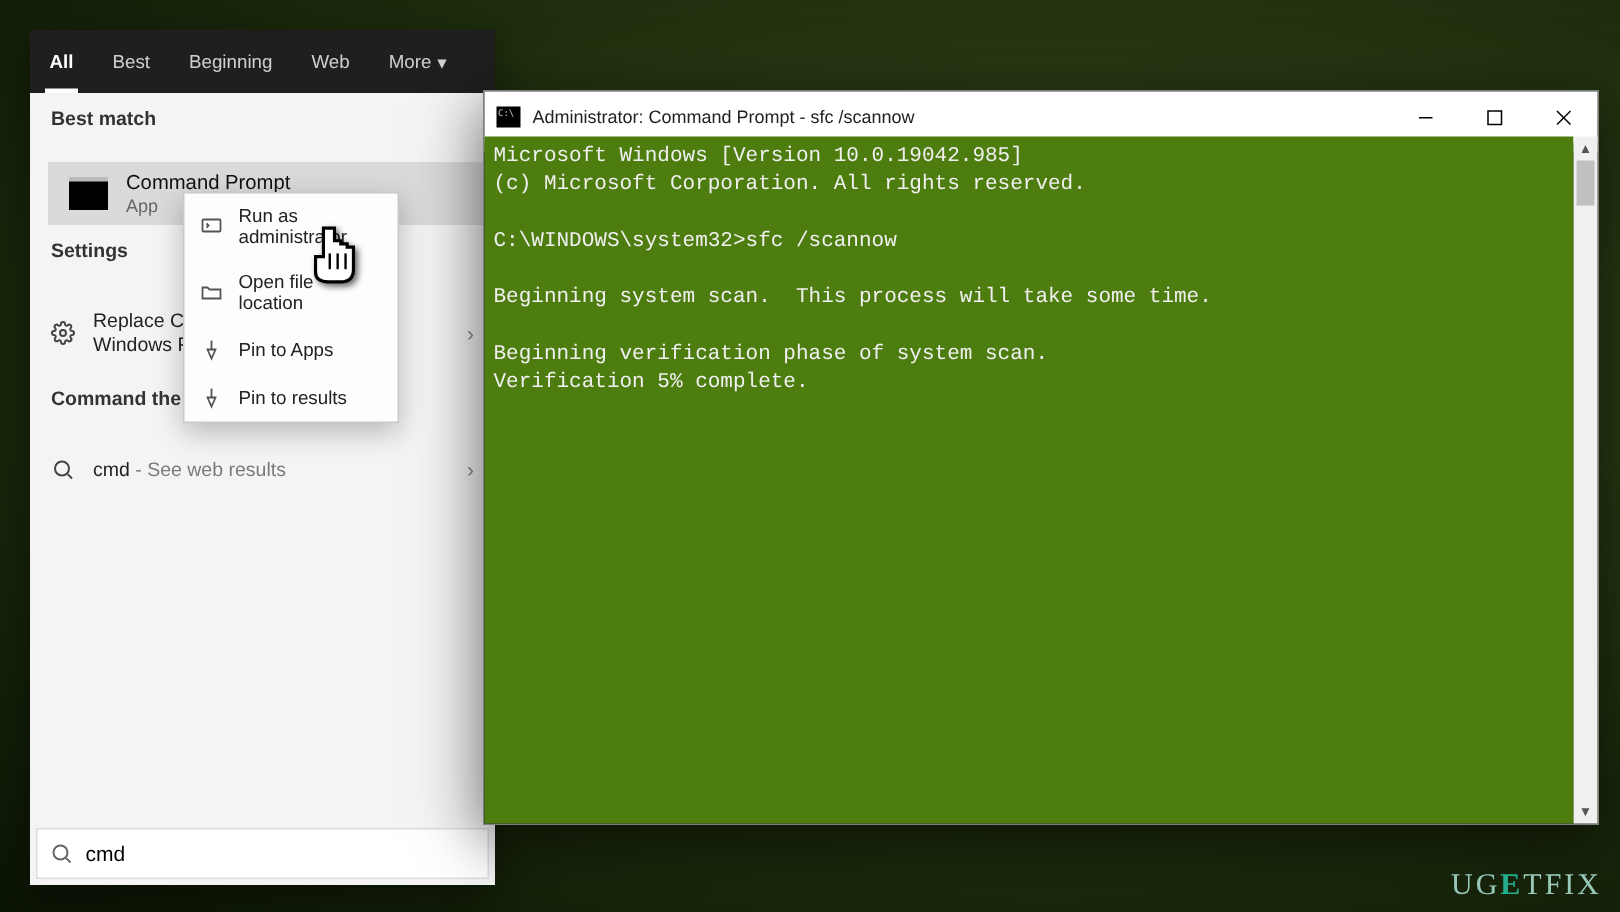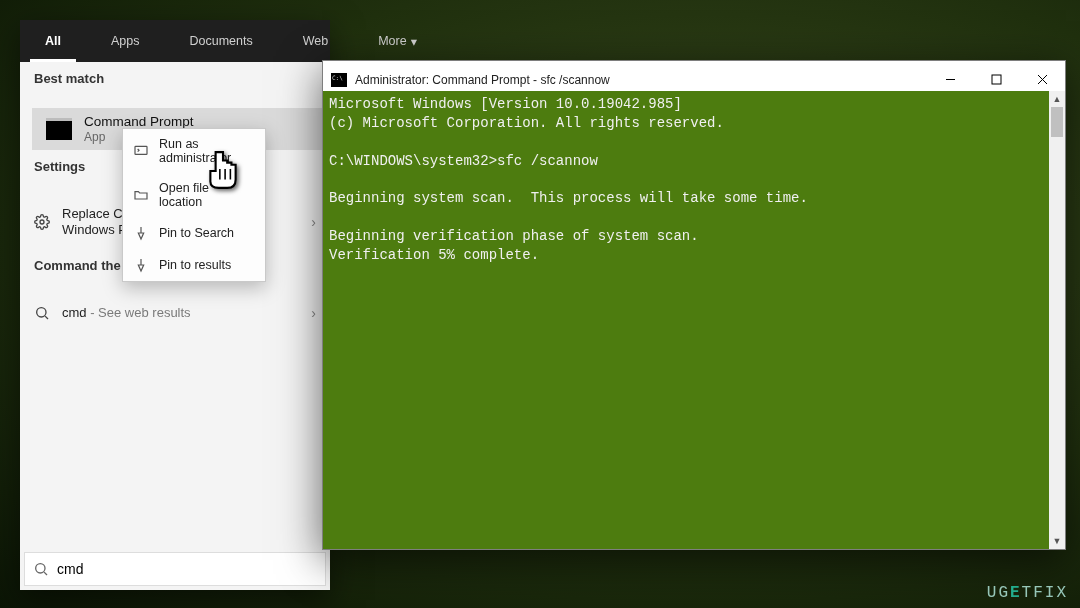--- a/index.html
+++ b/index.html
@@ -12,21 +12,21 @@
   
   .search-panel {
     position: absolute; top: 20px; left: 20px; width: 310px; height: 570px;
     background: #f4f4f4; box-shadow: 0 10px 30px rgba(0,0,0,.5);
     display: flex; flex-direction: column;
   }
   .tabs {
     display: flex; align-items: center; background: #1f1f1f; color: #d0d0d0;
     height: 42px; font-size: 12.5px;
   }
-  .tab { padding: 0 25px; height: 100%; display: flex; align-items: center; cursor: pointer; position: relative; }
+  .tab { padding: 0 13px; height: 100%; display: flex; align-items: center; cursor: pointer; position: relative; }
   .tab.active { color: #fff; font-weight: 600; }
   .tab.active::after { content:""; position:absolute; left:10px; right:10px; bottom:0; height:3px; background:#fff; }
   .tab .chev { margin-left:4px; }
 
   .section-header { font-size: 13px; font-weight: 600; color: #333; padding: 9px 14px 22px; }
   .results { flex: 1 1 auto; overflow: hidden; position: relative; }
 
   .result-item {
     display: flex; align-items: center; padding: 6px 14px; gap: 12px; cursor: pointer; margin-left: 12px;
   }
@@ -72,21 +72,21 @@
   }
   .search-bar input { flex:1 1 auto; border:none; outline:none; font-size:14px; background:transparent; }
 
   
   .terminal {
     position:absolute; top:60px; left:322px; width:744px; height:490px;
     background:#000; border:1px solid #7e7e7e; box-shadow: 0 10px 40px rgba(0,0,0,.6);
   }
   .title-bar {
     height:40px; background:#fff; display:flex; align-items:center; font-size:12px; color:#222;
-    border-bottom:3px solid #4d7c0f;
+    border-bottom:6px solid #4d7c0f;
   }
   .title-icon {
     width:16px; height:14px; margin:0 8px 0 8px; background:#000; position:relative; flex:0 0 auto;
   }
   .title-icon::before { content:"C:\\"; position:absolute; top:1px; left:1px; color:#ccc; font-size:6px; font-family:monospace;}
   .title-text { flex:1 1 auto; white-space:nowrap; overflow:hidden; text-overflow:ellipsis; }
   .win-btn { width:46px; height:100%; display:flex; align-items:center; justify-content:center; cursor:pointer; }
 
   .term-body {
     position:absolute; top:30px; left:0; right:16px; bottom:0;
@@ -96,38 +96,38 @@
   .term-scroll {
     position:absolute; top:30px; right:0; bottom:0; width:16px; background:#f0f0f0;
   }
   .term-scroll .thumb { position:absolute; top:2px; left:2px; right:2px; height:30px; background:#c0c0c0; }
   .term-scroll .arrow { position:absolute; left:0; right:0; height:16px; display:flex; align-items:center; justify-content:center; color:#555; font-size:9px; }
   .term-scroll .arrow.up { top:0; }
   .term-scroll .arrow.down { bottom:0; }
 
   
   .watermark {
-    position:absolute; right:12px; bottom:6px; color:#aee4d8; font-size:16px; letter-spacing:2px;
-    font-weight:300; font-family: Liberation Mono, monospace; opacity:.85;margin-left:25px;
+    position:absolute; right:12px; bottom:6px; color:#aee4d8; font-size:20px; letter-spacing:2px;
+    font-weight:300; font-family: Liberation Serif, serif; opacity:.85;margin-left:25px;
   }
   .watermark b { font-weight:700; }
 </style>
 </head>
 <body>
 
 <div class="search-panel">
   <div class="tabs">
     <div class="tab active">
         <span>All</span>
       </div>
     <div class="tab">
-        <span>Apps</span>
-      </div>
-    <div class="tab">
-        <span>Documents</span>
+        <span>Best</span>
+      </div>
+    <div class="tab">
+        <span>Beginning</span>
       </div>
     <div class="tab">
         <span>Web</span>
       </div>
     <div class="tab">
       <span>More</span>
       <span class="chev">▾</span>
     </div>
   </div>
 
@@ -186,21 +186,21 @@
   <div class="ctx-item">
     <svg class="ctx-icon" viewBox="0 0 24 24" fill="none" stroke="currentColor" stroke-width="1.8">
         <path d="M3 7h5l2 2h11v9H3z"></path>
       </svg>
     <span>Open file location</span>
   </div>
   <div class="ctx-item">
     <svg class="ctx-icon" viewBox="0 0 24 24" fill="none" stroke="currentColor" stroke-width="1.8">
         <path d="M12 3v9M8 12h8l-4 9z"></path>
       </svg>
-    <span>Pin to Search</span>
+    <span>Pin to Apps</span>
   </div>
   <div class="ctx-item">
     <svg class="ctx-icon" viewBox="0 0 24 24" fill="none" stroke="currentColor" stroke-width="1.8">
         <path d="M12 3v9M8 12h8l-4 9z"></path>
       </svg>
     <span>Pin to results</span>
   </div>
 </div>
 
 <svg class="cursor" width="34" height="40" viewBox="0 0 32 38">

